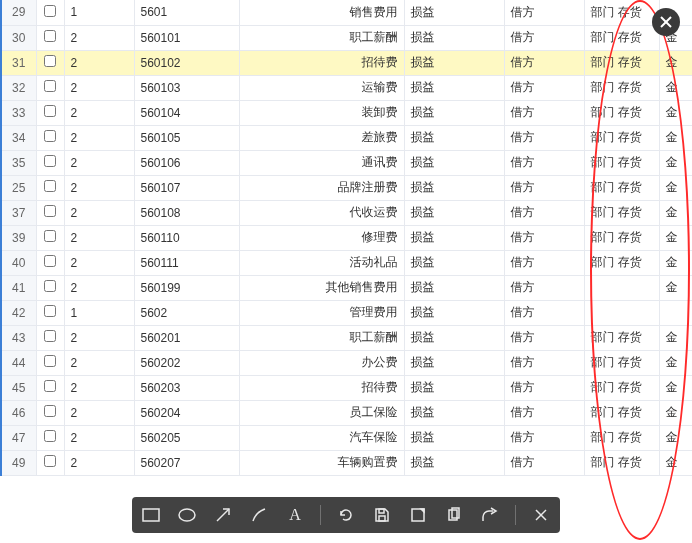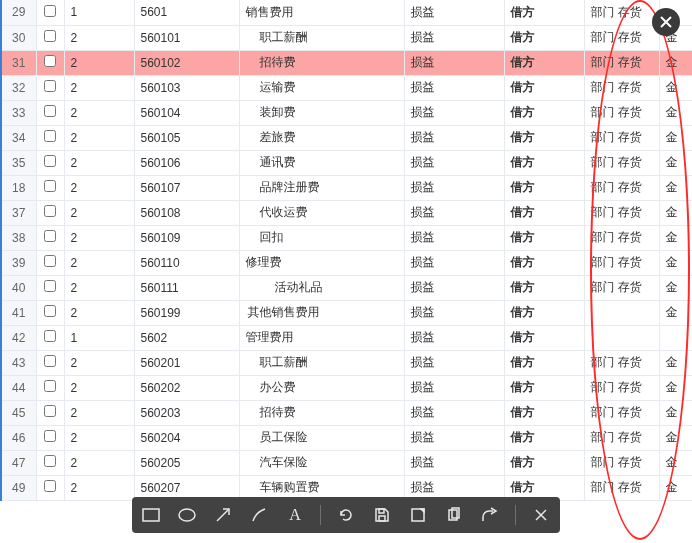--- a/index.html
+++ b/index.html
@@ -17,29 +17,29 @@
   .grid tr { height: 25px; }
   .grid td {
     border-bottom: 1px solid #e6e9ef;
     border-right: 1px solid #e6e9ef;
     padding: 0 6px;
     white-space: nowrap;
     overflow: hidden;
     text-overflow: ellipsis;
     vertical-align: middle;
   }
-  .grid tr.hover td { background: #fca5a5; }
+  .grid tr.hover td { background: #fef9c3; }
   .col-rownum { width: 35px; background: #f5f7fa; color: #666; text-align: center; border-left: 2px solid #3c7fd6; }
   .col-chk { width: 28px; text-align: center; }
   .col-chk input { width: 12px; height: 12px; }
   .col-level { width: 70px; }
   .col-code { width: 105px; }
-  .col-name { width: 165px; }
+  .col-name { width: 165px; text-align: right; }
   .col-type { width: 100px; }
-  .col-dc { width: 80px; font-weight: bold; }
+  .col-dc { width: 80px; }
   .col-aux { width: 75px; }
   .col-unit { width: 34px; }
   .annotation-circle {
     position: absolute;
     border: 2px solid #ff2a2a;
     border-radius: 50% / 50%;
     width: 100px;
     height: 540px;
     left: 590px;
     top: 0px;
@@ -157,47 +157,36 @@
         <td class="col-chk"><input type="checkbox" style=""></td>
         <td class="col-level">2</td>
         <td class="col-code">560106</td>
         <td class="col-name" style="padding-left:20px">通讯费</td>
         <td class="col-type">损益</td>
         <td class="col-dc">借方</td>
         <td class="col-aux">部门 存货</td>
         <td class="col-unit">金</td>
       </tr>
       <tr>
-        <td class="col-rownum">18</td>
+        <td class="col-rownum">25</td>
         <td class="col-chk"><input type="checkbox" style=""></td>
         <td class="col-level">2</td>
         <td class="col-code">560107</td>
         <td class="col-name" style="padding-left:20px">品牌注册费</td>
         <td class="col-type">损益</td>
         <td class="col-dc">借方</td>
         <td class="col-aux">部门 存货</td>
         <td class="col-unit">金</td>
       </tr>
       <tr>
         <td class="col-rownum">37</td>
         <td class="col-chk"><input type="checkbox" style=""></td>
         <td class="col-level">2</td>
         <td class="col-code">560108</td>
         <td class="col-name" style="padding-left:20px">代收运费</td>
-        <td class="col-type">损益</td>
-        <td class="col-dc">借方</td>
-        <td class="col-aux">部门 存货</td>
-        <td class="col-unit">金</td>
-      </tr>
-      <tr>
-        <td class="col-rownum">38</td>
-        <td class="col-chk"><input type="checkbox" style=""></td>
-        <td class="col-level">2</td>
-        <td class="col-code">560109</td>
-        <td class="col-name" style="padding-left:20px">回扣</td>
         <td class="col-type">损益</td>
         <td class="col-dc">借方</td>
         <td class="col-aux">部门 存货</td>
         <td class="col-unit">金</td>
       </tr>
       <tr>
         <td class="col-rownum">39</td>
         <td class="col-chk"><input type="checkbox" style=""></td>
         <td class="col-level">2</td>
         <td class="col-code">560110</td>

